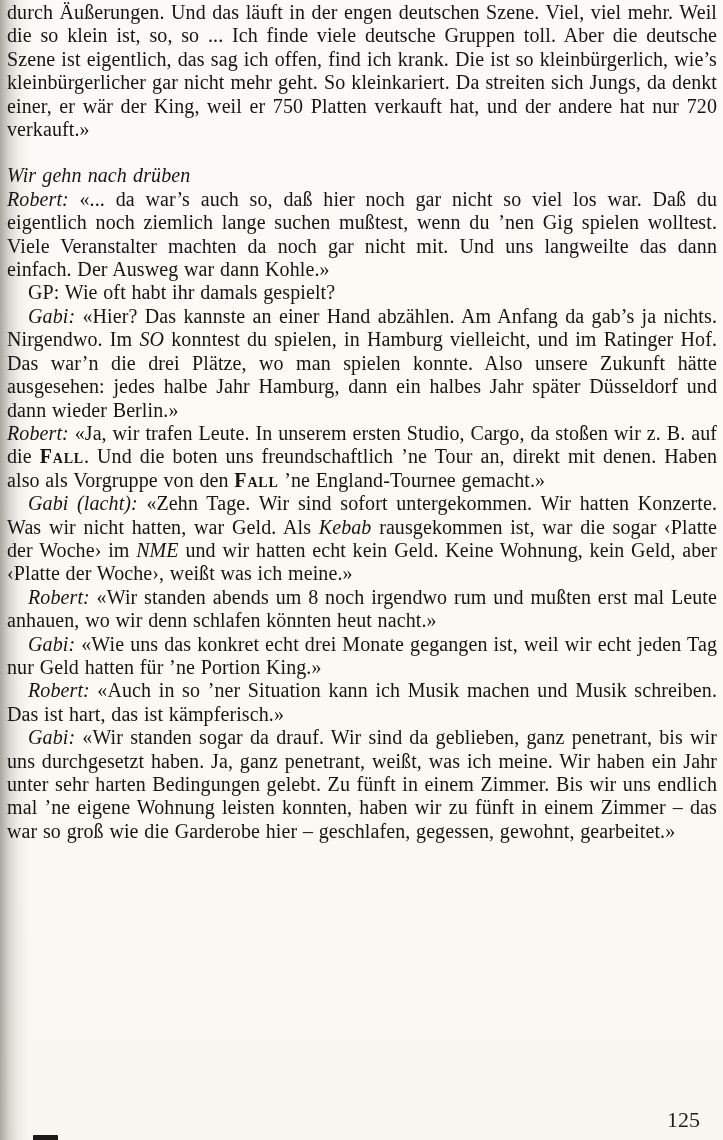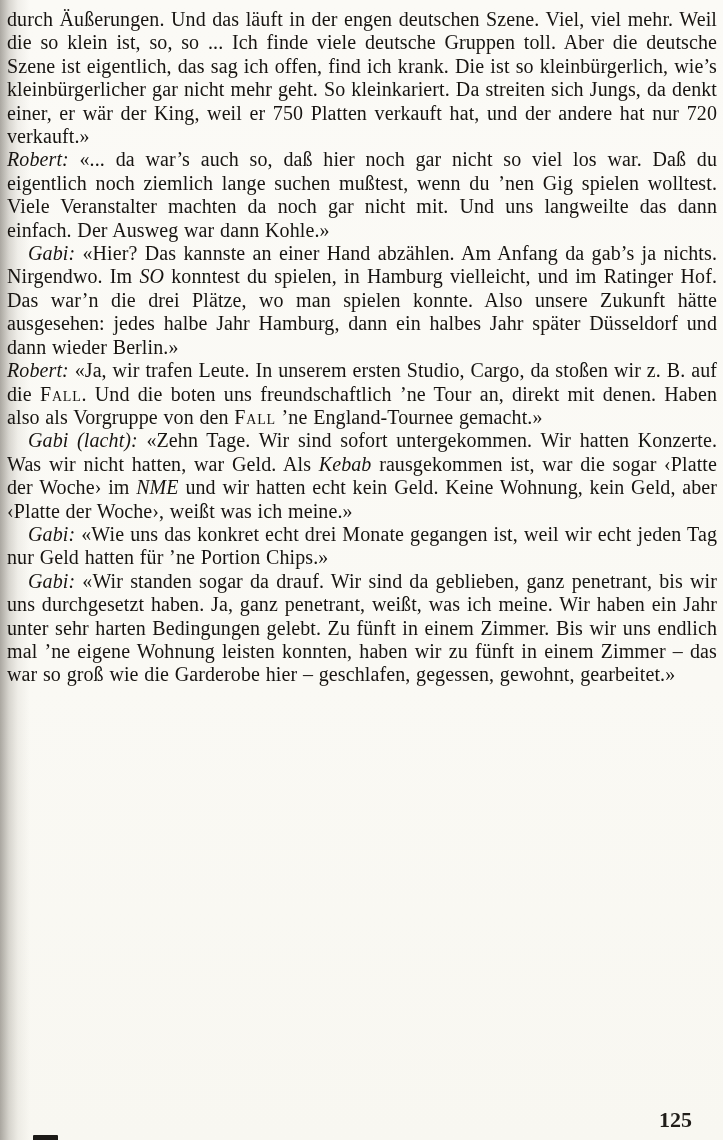--- a/index.html
+++ b/index.html
@@ -35,21 +35,21 @@
     bottom: 0;
     width: 25px;
     height: 5px;
     background: #1c1a17;
     border-radius: 1px 1px 0 0;
   }
   .text-block {
     position: absolute;
     left: 7px;
     right: 6px;
-    top: 8px;
+    top: 1px;
   }
   .text-block p {
     margin: 0;
     font-size: 20px;
     line-height: 23.4px;
     text-align: justify;
     letter-spacing: 0.1px;
     word-spacing: 0.6px;
   }
   p.heading {
@@ -57,39 +57,43 @@
     margin-top: 23px;
     text-align: left;
     word-spacing: 1px;
   }
   p.indent { text-indent: 21px; }
   .seg-normal { font-style: normal; }
   .seg-italic { font-style: italic; }
   .seg-smallcaps {
     font-variant: small-caps;
     letter-spacing: 0.8px;
+    font-weight: bold;
   }
   .page-number {
     position: absolute;
-    right: 31px;
+    right: 23px;
     bottom: 7px;
     font-size: 22px;
     color: #201d19;
-    font-weight: bold;
   }
 </style>
 </head>
 <body>
 
 <div class="page">
   <div class="gutter-shadow"></div>
   <div class="text-block">
       <p class="body"><span class="seg-normal">durch Äußerungen. Und das läuft in der engen deutschen Szene. Viel, viel mehr. Weil die so klein ist, so, so ... Ich finde viele deutsche Gruppen toll. Aber die deutsche Szene ist eigentlich, das sag ich offen, find ich krank. Die ist so kleinbürgerlich, wie’s kleinbürgerlicher gar nicht mehr geht. So kleinkariert. Da streiten sich Jungs, da denkt einer, er wär der King, weil er 750 Platten verkauft hat, und der andere hat nur 720 verkauft.»</span></p>
+      <p class="heading"><span class="seg-italic">Wir gehn nach drüben</span></p>
       <p class="dialog"><span class="seg-italic">Robert:</span><span class="seg-normal"> «... da war’s auch so, daß hier noch gar nicht so viel los war. Daß du eigentlich noch ziemlich lange suchen mußtest, wenn du ’nen Gig spielen wolltest. Viele Veranstalter machten da noch gar nicht mit. Und uns langweilte das dann einfach. Der Ausweg war dann Kohle.»</span></p>
+      <p class="dialog indent"><span class="seg-normal">GP: Wie oft habt ihr damals gespielt?</span></p>
       <p class="dialog indent"><span class="seg-italic">Gabi:</span><span class="seg-normal"> «Hier? Das kannste an einer Hand abzählen. Am Anfang da gab’s ja nichts. Nirgendwo. Im </span><span class="seg-italic">SO</span><span class="seg-normal"> konntest du spielen, in Hamburg vielleicht, und im Ratinger Hof. Das war’n die drei Plätze, wo man spielen konnte. Also unsere Zukunft hätte ausgesehen: jedes halbe Jahr Hamburg, dann ein halbes Jahr später Düsseldorf und dann wieder Berlin.»</span></p>
       <p class="dialog"><span class="seg-italic">Robert:</span><span class="seg-normal"> «Ja, wir trafen Leute. In unserem ersten Studio, Cargo, da stoßen wir z. B. auf die </span><span class="seg-smallcaps">Fall</span><span class="seg-normal">. Und die boten uns freundschaftlich ’ne Tour an, direkt mit denen. Haben also als Vorgruppe von den </span><span class="seg-smallcaps">Fall</span><span class="seg-normal"> ’ne England-Tournee gemacht.»</span></p>
       <p class="dialog indent"><span class="seg-italic">Gabi (lacht):</span><span class="seg-normal"> «Zehn Tage. Wir sind sofort untergekommen. Wir hatten Konzerte. Was wir nicht hatten, war Geld. Als </span><span class="seg-italic">Kebab</span><span class="seg-normal"> rausgekommen ist, war die sogar ‹Platte der Woche› im </span><span class="seg-italic">NME</span><span class="seg-normal"> und wir hatten echt kein Geld. Keine Wohnung, kein Geld, aber ‹Platte der Woche›, weißt was ich meine.»</span></p>
-      <p class="dialog indent"><span class="seg-italic">Gabi:</span><span class="seg-normal"> «Wie uns das konkret echt drei Monate gegangen ist, weil wir echt jeden Tag nur Geld hatten für ’ne Portion Chips.»</span></p>
+      <p class="dialog indent"><span class="seg-italic">Robert:</span><span class="seg-normal"> «Wir standen abends um 8 noch irgendwo rum und mußten erst mal Leute anhauen, wo wir denn schlafen könnten heut nacht.»</span></p>
+      <p class="dialog indent"><span class="seg-italic">Gabi:</span><span class="seg-normal"> «Wie uns das konkret echt drei Monate gegangen ist, weil wir echt jeden Tag nur Geld hatten für ’ne Portion King.»</span></p>
+      <p class="dialog indent"><span class="seg-italic">Robert:</span><span class="seg-normal"> «Auch in so ’ner Situation kann ich Musik machen und Musik schreiben. Das ist hart, das ist kämpferisch.»</span></p>
       <p class="dialog indent"><span class="seg-italic">Gabi:</span><span class="seg-normal"> «Wir standen sogar da drauf. Wir sind da geblieben, ganz penetrant, bis wir uns durchgesetzt haben. Ja, ganz penetrant, weißt, was ich meine. Wir haben ein Jahr unter sehr harten Bedingungen gelebt. Zu fünft in einem Zimmer. Bis wir uns endlich mal ’ne eigene Wohnung leisten konnten, haben wir zu fünft in einem Zimmer – das war so groß wie die Garderobe hier – geschlafen, gegessen, gewohnt, gearbeitet.»</span></p>
     </div>
   <div class="corner-mark"></div>
   <div class="page-number">125</div>
 </div>
 
 </body></html>

